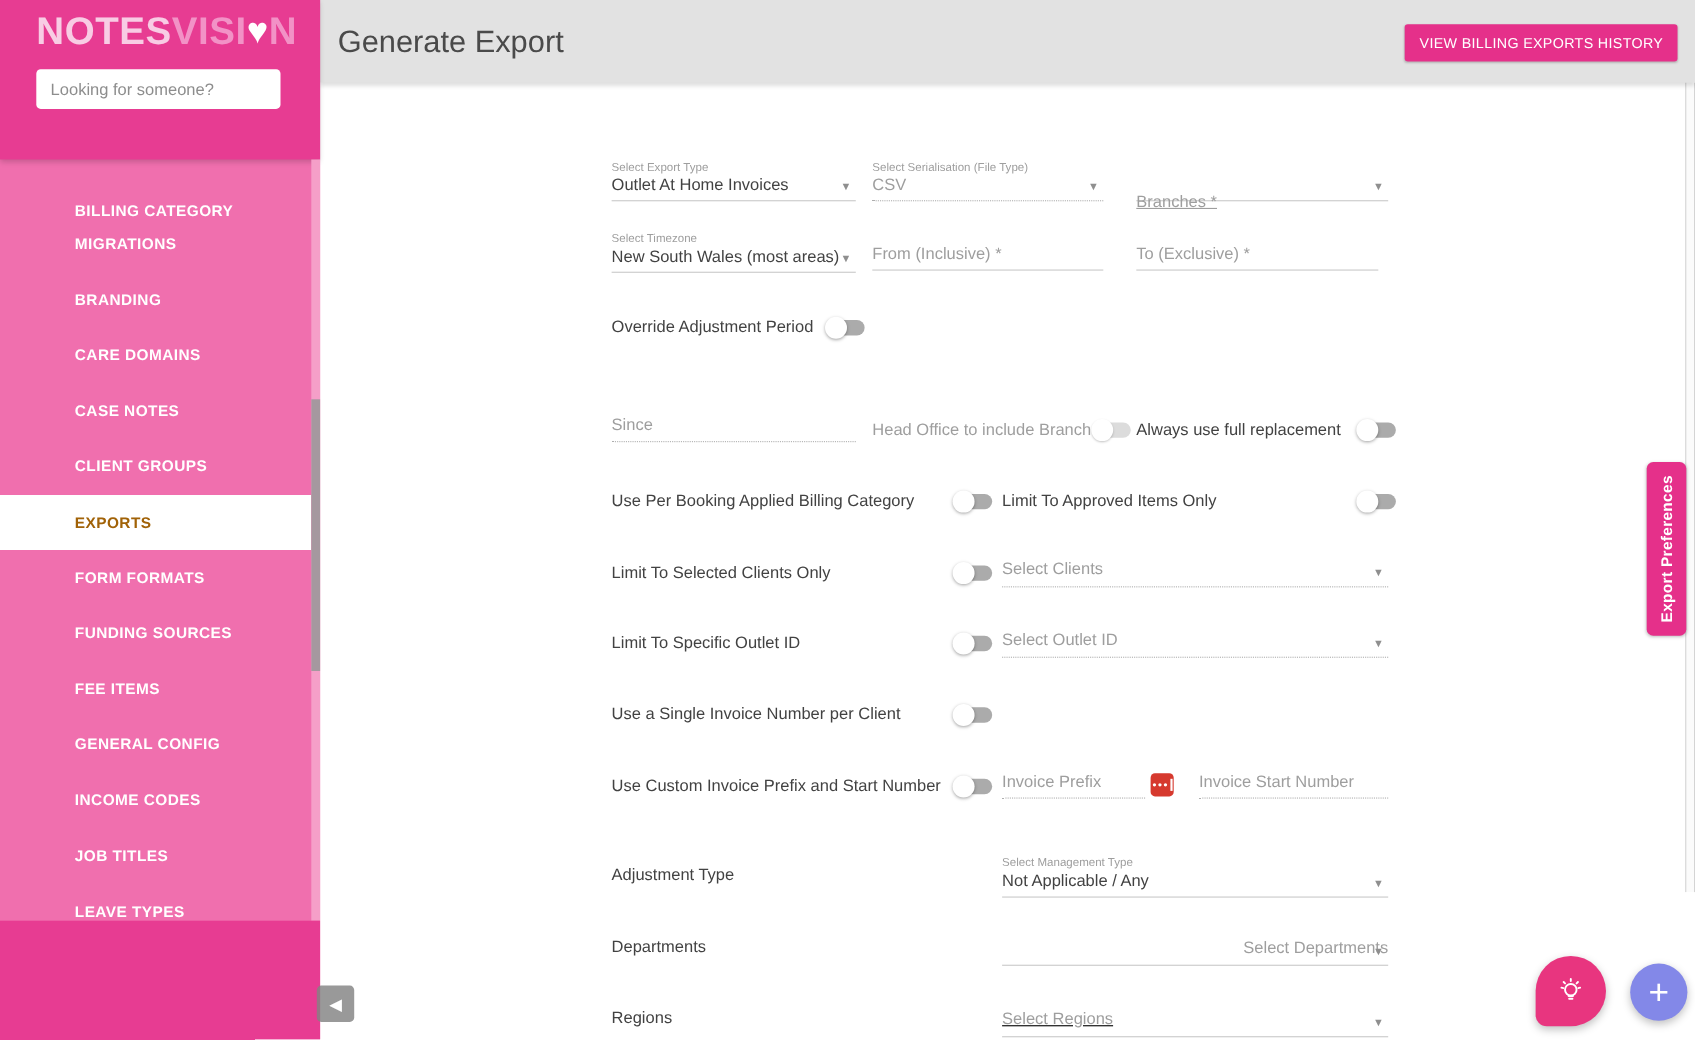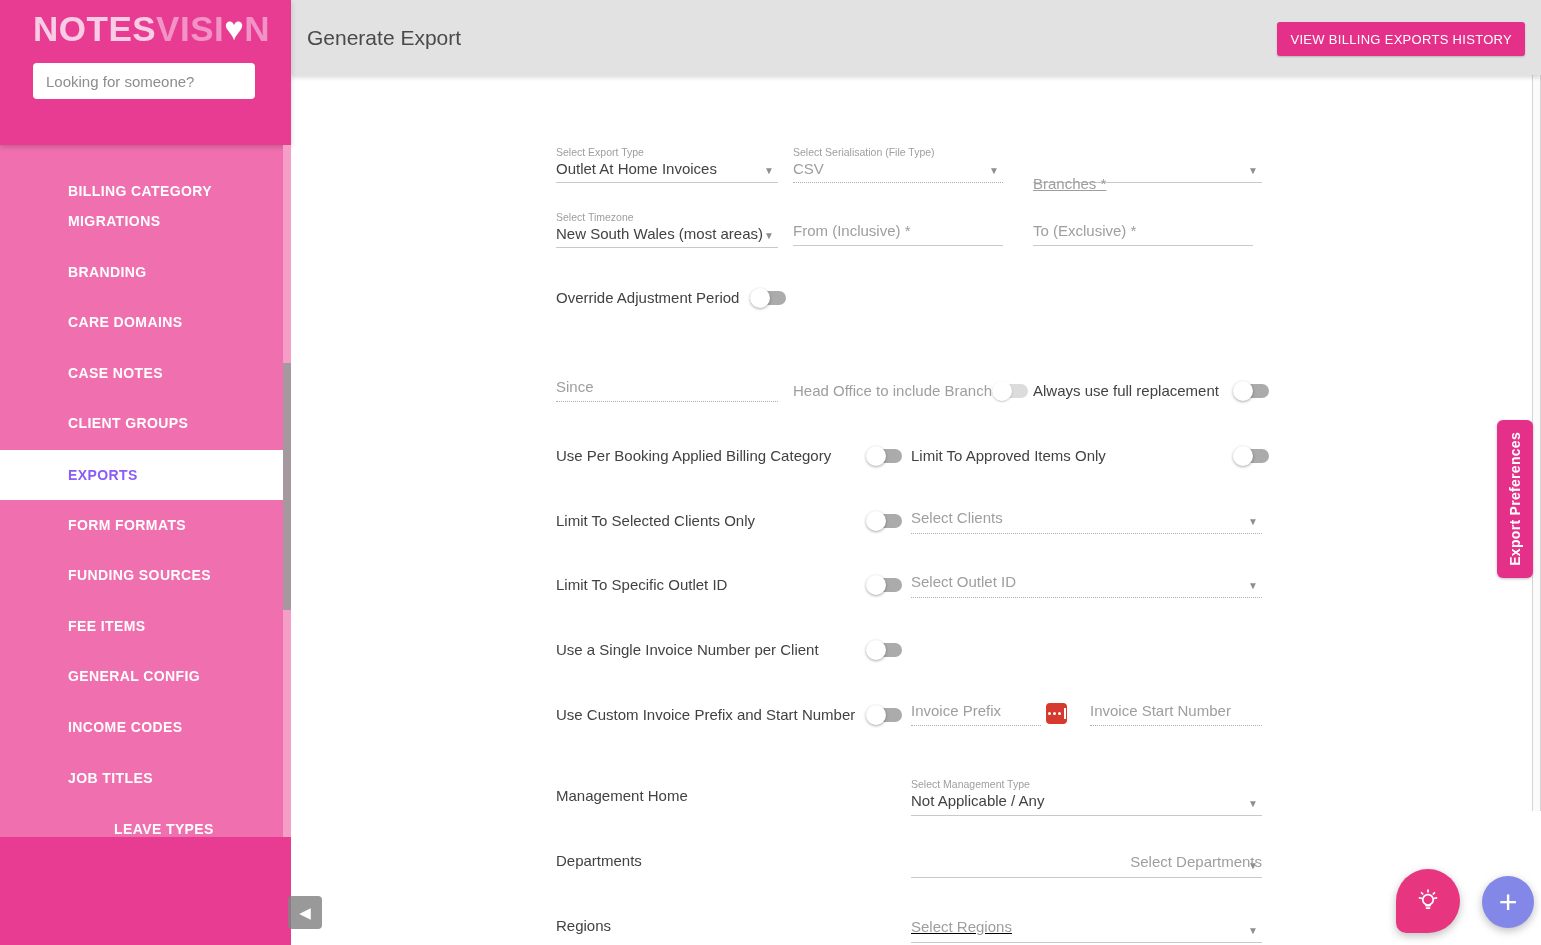--- a/index.html
+++ b/index.html
@@ -13,33 +13,33 @@
   .logo .care { color:#f8cce4; }
   .logo .visi, .logo .nn { color:#f292c6; }
   .logo .heart { color:#ffffff; font-size:33px; position:relative; top:-1px; }
   .search-box { position:absolute; left:33px; top:63px; width:222px; height:36px; background:#fff; border:none; border-radius:4px; padding:0 13px; font-size:15px; color:#555; font-family:inherit; }
   .search-box::placeholder { color:#8d8d8d; }
 
   .menu { position:absolute; left:0; top:145px; width:283px; }
   .menu-item { position:absolute; left:0; width:283px; height:50px; display:flex; align-items:center; padding-left:68px; color:#ffffff; font-size:14px; font-weight:600; letter-spacing:.4px; cursor:pointer; }
   .menu-item.wrap { height:82px; line-height:30px; }
   .menu-item.wrap span { width:170px; }
-  .menu-item.selected { background:#ffffff; color:#8b5cf6; width:283px; }
+  .menu-item.selected { background:#ffffff; color:#a16207; width:283px; }
 
   .side-scroll-track { position:absolute; left:283px; top:145px; width:8px; height:692px; background:#f59fc8; }
   .side-scroll-thumb { position:absolute; left:0; top:218px; width:8px; height:247px; background:#a5989f; }
 
   .sidebar-footer { position:absolute; left:0; top:837px; width:291px; height:108px; background:#e73c92; }
 
   .collapse-btn { position:absolute; left:288px; top:896px; width:34px; height:33px; background:rgba(130,130,130,.82); border-radius:4px; z-index:40; display:flex; align-items:center; justify-content:center; color:#fff; font-size:15px; cursor:pointer; }
 
   
   .main { position:absolute; left:291px; top:0; width:1250px; height:945px; background:#fff; }
   .main-header { position:absolute; left:0; top:0; width:1250px; height:75px; background:#e2e2e2; box-shadow:0 3px 4px rgba(0,0,0,.13); z-index:5; }
-  .page-title { position:absolute; left:16px; top:0; height:75px; display:flex; align-items:center; font-size:21px; color:#4a4a4a; }
+  .page-title { position:absolute; left:16px; top:0; height:75px; display:flex; align-items:center; font-size:28px; color:#4a4a4a; }
   .history-btn { position:absolute; right:16px; top:22px; height:34px; padding:0 13px; background:#e5308a; border:none; border-radius:3px; color:#fff; font-size:13px; font-weight:500; letter-spacing:.3px; font-family:inherit; cursor:pointer; box-shadow:0 1px 2px rgba(0,0,0,.2); }
 
   
   .lbl { position:absolute; font-size:15px; color:#424242; }
   .lbl.dim { color:#9e9e9e; }
   .ov-lbl { font-size:10.5px; color:#9e9e9e; display:block; }
   .fgroup { position:absolute; }
   .fgroup .val { font-size:15px; color:#424242; margin-top:2px; }
   .fgroup .val.dim { color:#9e9e9e; }
   .u-solid { border-bottom:1px solid #c9c9c9; }
@@ -114,21 +114,21 @@
       </div>
     <div class="menu-item" style="top:506px;">
         <span>GENERAL CONFIG</span>
       </div>
     <div class="menu-item" style="top:557px;">
         <span>INCOME CODES</span>
       </div>
     <div class="menu-item" style="top:608px;">
         <span>JOB TITLES</span>
       </div>
-    <div class="menu-item" style="top:659px;margin-left:46px;">
+    <div class="menu-item" style="top:659px;">
         <span>LEAVE TYPES</span>
       </div>
   </div>
 
   <div class="side-scroll-track">
     <div class="side-scroll-thumb"></div>
   </div>
 
   <div class="sidebar-footer"></div>
 </div>
@@ -229,21 +229,21 @@
     </div>
   <input class="txt-input u-dotted" style="left: 620px; top: 702px; width: 130px;" placeholder="Invoice Prefix">
   <div class="prefix-icon" style="left:755px; top:703px;">
       <i></i>
       <i></i>
       <i></i>
       <span class="bar"></span>
     </div>
   <input class="txt-input u-dotted" style="left: 799px; top: 702px; width: 172px;" placeholder="Invoice Start Number">
 
-  <div class="lbl" style="left:265px; top:787px;">Management Home</div>
+  <div class="lbl" style="left:265px; top:787px;">Adjustment Type</div>
   <div class="fgroup u-solid" style="left:620px; top:778px; width:351px; height:38px;">
     <span class="ov-lbl">Select Management Type</span>
     <div class="val">Not Applicable / Any</div>
     <span class="caret">▼</span>
   </div>
 
   <div class="lbl" style="left:265px; top:852px;">Departments</div>
   <div class="fgroup u-solid" style="left:620px; top:849px; width:351px; height:29px;">
     <div class="val dim" style="margin-top:4px;text-align:right;">Select Departments</div>
     <span class="caret">▼</span>

